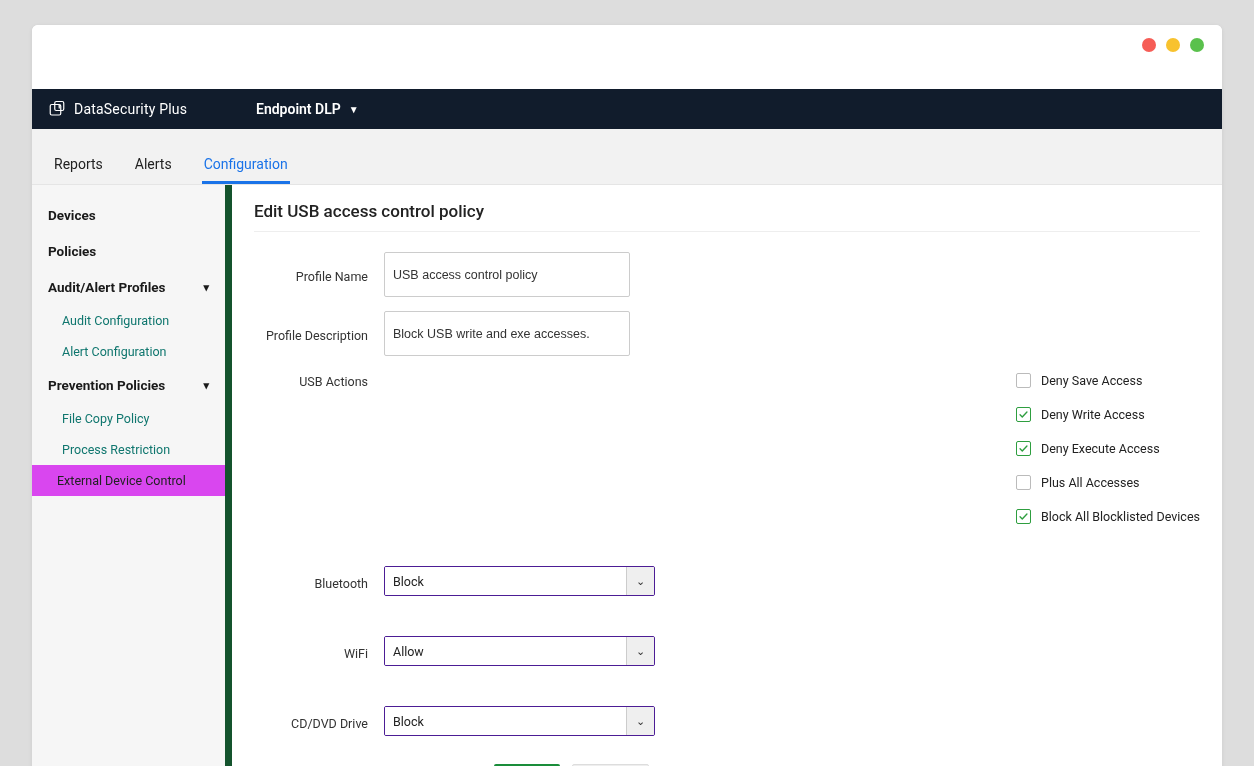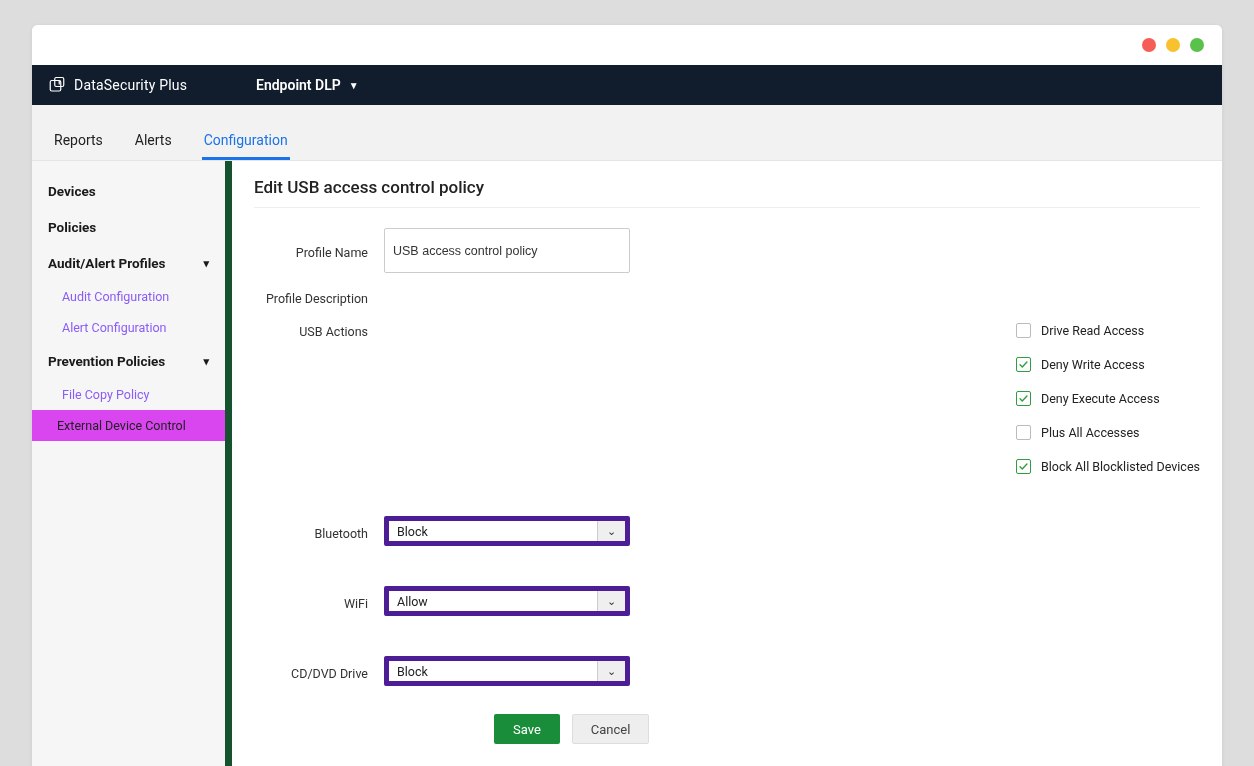--- a/index.html
+++ b/index.html
@@ -36,20 +36,21 @@
   .dot-green { background: #5ac14c; }
 
   .topbar {
     background: #111c2c;
     color: #fff;
     height: 40px;
     display: flex;
     align-items: center;
     padding: 0 16px;
     gap: 28px;
+    margin-top: 24px;
   }
   .brand { display: flex; align-items: center; gap: 8px; font-size: 14px; letter-spacing: .2px; width: 180px;}
   .brand svg { flex: none; }
   .module-switch { display: flex; align-items: center; gap: 8px; font-weight: 600; font-size: 14px; color: #fff; cursor: pointer; text-align: center; }
   .module-switch .caret { font-size: 10px; }
 
   .subnav {
     background: #f2f2f2;
     border-bottom: 1px solid #e5e5e5;
     display: flex;
@@ -84,21 +85,21 @@
     display: flex;
     justify-content: space-between;
     align-items: center;
     cursor: pointer;
     color: #1a1a1a;
   }
   .side-h .chev { font-size: 11px; }
   .side-sub {
     font-size: 12.5px;
     padding: 8px 16px 8px 30px;
-    color: #8b5cf6;
+    color: #0f766e;
     cursor: pointer;
   }
   .side-sub.active {
     background: #d946ef;
     color: #222;
     padding-left: 25px;
   }
 
   .main {
     flex: 1;
@@ -159,23 +160,23 @@
     justify-content: center;
     background: #fff;
     cursor: pointer;
   }
   .chk.checked { border-color: #2e9e3f; color: #2e9e3f; }
   .chk svg { width: 11px; height: 11px; display: none; }
   .chk.checked svg { display: block; }
 
   .select-wrap {
     display: flex;
-    width: 246px;
+    width: 271px;
     height: 30px;
-    border: 5px solid #4c1d95;
+    border: 1px solid #4c1d95;
     border-radius: 2px;
     overflow: hidden;
     cursor: pointer;
   }
   .select-val {
     flex: 1;
     padding: 0 8px;
     display: flex;
     align-items: center;
     font-size: 12.5px;
@@ -261,43 +262,47 @@
         <span>Audit/Alert Profiles</span>
         <span class="chev">▾</span>
       </div>
       <div class="side-sub">Audit Configuration</div>
       <div class="side-sub">Alert Configuration</div>
       <div class="side-h">
         <span>Prevention Policies</span>
         <span class="chev">▾</span>
       </div>
       <div class="side-sub">File Copy Policy</div>
+      <div class="side-sub">Process Restriction</div>
       <div class="side-sub active">External Device Control</div>
     </div>
 
     <div class="main">
       <div class="page-title">Edit USB access control policy</div>
 
       <div class="form-row">
         <div class="form-label">Profile Name</div>
         <div class="form-field">
           <input type="text" class="txt" value="USB access control policy" style="">
         </div>
       </div>
 
       <div class="form-row">
         <div class="form-label">Profile Description</div>
+        <div class="form-field">
+          <input type="text" class="txt" value="Block USB write and exe accesses." style="">
+        </div>
       </div>
 
       <div class="form-row top">
         <div class="form-label">USB Actions</div>
         <div class="form-field" id="usb-actions-holder">
             <div class="check-line">
               <span class="chk"></span>
-              <span>Drive Read Access</span>
+              <span>Deny Save Access</span>
             </div>
             <div class="check-line">
               <span class="chk checked">
                 <svg viewBox="0 0 16 16">
                   <path d="M3 8.5 L6.2 11.5 L13 4.5" fill="none" stroke="currentColor" stroke-width="2" stroke-linecap="round" stroke-linejoin="round"></path>
                 </svg>
               </span>
               <span>Deny Write Access</span>
             </div>
             <div class="check-line">

